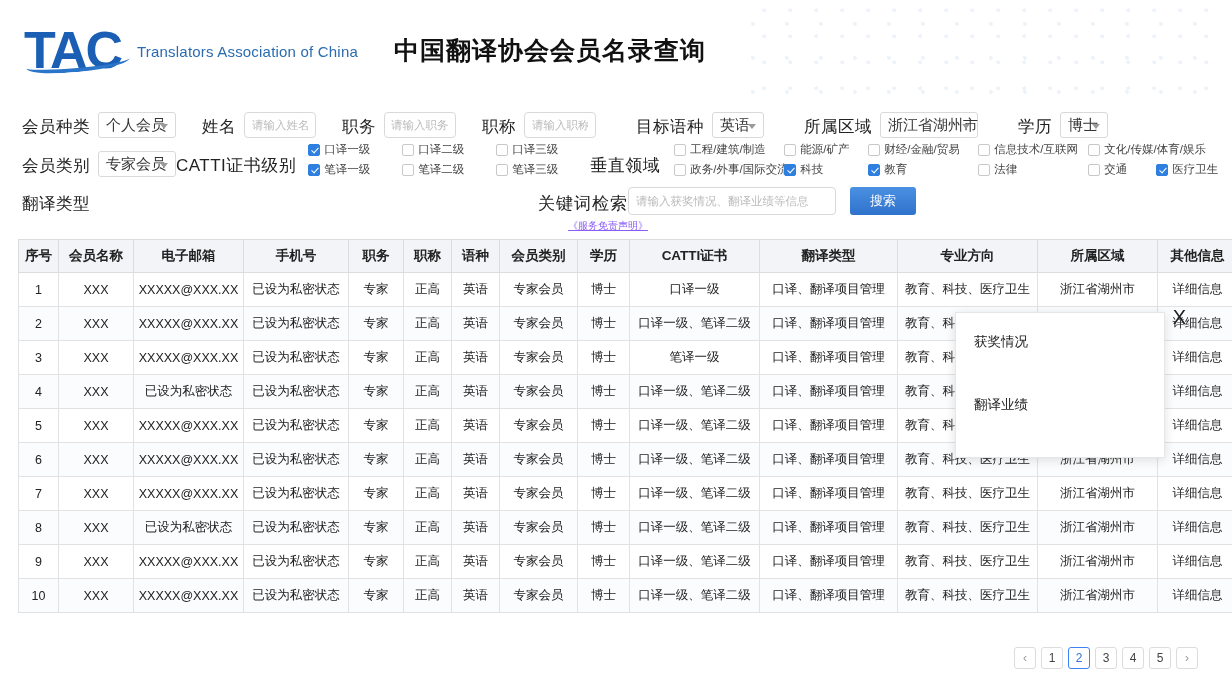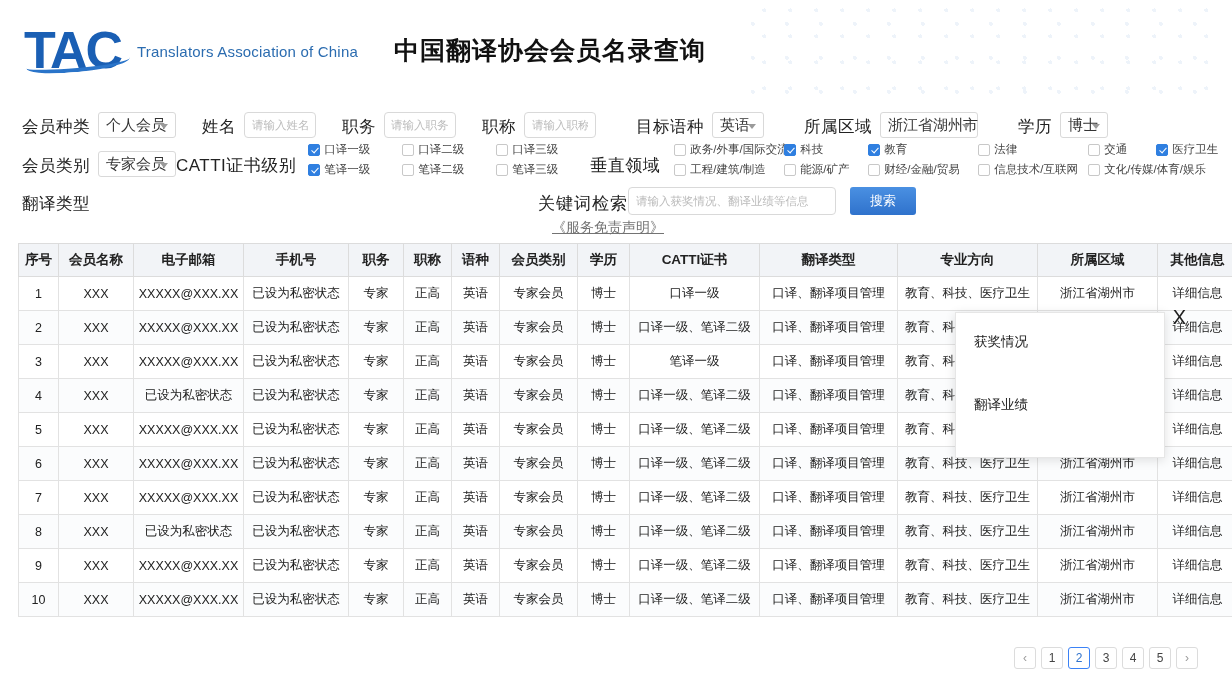--- a/index.html
+++ b/index.html
@@ -174,22 +174,22 @@
     background: linear-gradient(#4a90e2, #2f72cc);
     color: #fff;
     border: none;
     border-radius: 3px;
     font-size: 13px;
     cursor: pointer;
     font-family: "Liberation Sans", sans-serif;
   }
   .disclaimer {
     text-align: center;
-    color: #737373;
-    font-size: 14px;
+    color: #8b5cf6;
+    font-size: 10px;
     text-decoration: underline;
     margin: 3px 0 6px 0;
   }
 
   
   .table-wrap { padding: 0 18px; }
   table {
     width: 100%;
     border-collapse: collapse;
     table-layout: fixed;
@@ -343,63 +343,63 @@
               <span>笔译三级</span>
             </span>
         </div>
       </div>
       <span class="gap-sm"></span>
       <span class="f-label big">垂直领域</span>
       <div class="cb-grid" style="margin-left:6px">
         <div class="cb-line">
           <span class="cb cb-col-w">
               <span class="box"></span>
-              <span>政务/外事/国际交流</span>
-            </span>
-          <span class="cb on cb-col-x">
-              <span class="box"></span>
-              <span>科技</span>
-            </span>
-          <span class="cb on cb-col-w">
-              <span class="box"></span>
-              <span>教育</span>
+              <span>工程/建筑/制造</span>
+            </span>
+          <span class="cb cb-col-x">
+              <span class="box"></span>
+              <span>能源/矿产</span>
             </span>
           <span class="cb cb-col-w">
               <span class="box"></span>
-              <span>法律</span>
-            </span>
-          <span class="cb" style="width:62px">
-              <span class="box"></span>
-              <span>交通</span>
-            </span>
-          <span class="cb on">
-              <span class="box"></span>
-              <span>医疗卫生</span>
+              <span>财经/金融/贸易</span>
+            </span>
+          <span class="cb cb-col-w">
+              <span class="box"></span>
+              <span>信息技术/互联网</span>
+            </span>
+          <span class="cb">
+              <span class="box"></span>
+              <span>文化/传媒/体育/娱乐</span>
             </span>
         </div>
         <div class="cb-line">
           <span class="cb cb-col-w">
               <span class="box"></span>
-              <span>工程/建筑/制造</span>
-            </span>
-          <span class="cb cb-col-x">
-              <span class="box"></span>
-              <span>能源/矿产</span>
+              <span>政务/外事/国际交流</span>
+            </span>
+          <span class="cb on cb-col-x">
+              <span class="box"></span>
+              <span>科技</span>
+            </span>
+          <span class="cb on cb-col-w">
+              <span class="box"></span>
+              <span>教育</span>
             </span>
           <span class="cb cb-col-w">
               <span class="box"></span>
-              <span>财经/金融/贸易</span>
-            </span>
-          <span class="cb cb-col-w">
-              <span class="box"></span>
-              <span>信息技术/互联网</span>
-            </span>
-          <span class="cb">
-              <span class="box"></span>
-              <span>文化/传媒/体育/娱乐</span>
+              <span>法律</span>
+            </span>
+          <span class="cb" style="width:62px">
+              <span class="box"></span>
+              <span>交通</span>
+            </span>
+          <span class="cb on">
+              <span class="box"></span>
+              <span>医疗卫生</span>
             </span>
         </div>
       </div>
     </div>
 
     <div class="form-row" style="margin-top:2px">
       <span class="f-label">翻译类型</span>
       <span style="width:440px"></span>
       <span class="kw-label">关键词检索</span>
       <input type="text" style="width: 208px; height: 28px;" placeholder="请输入获奖情况、翻译业绩等信息">

